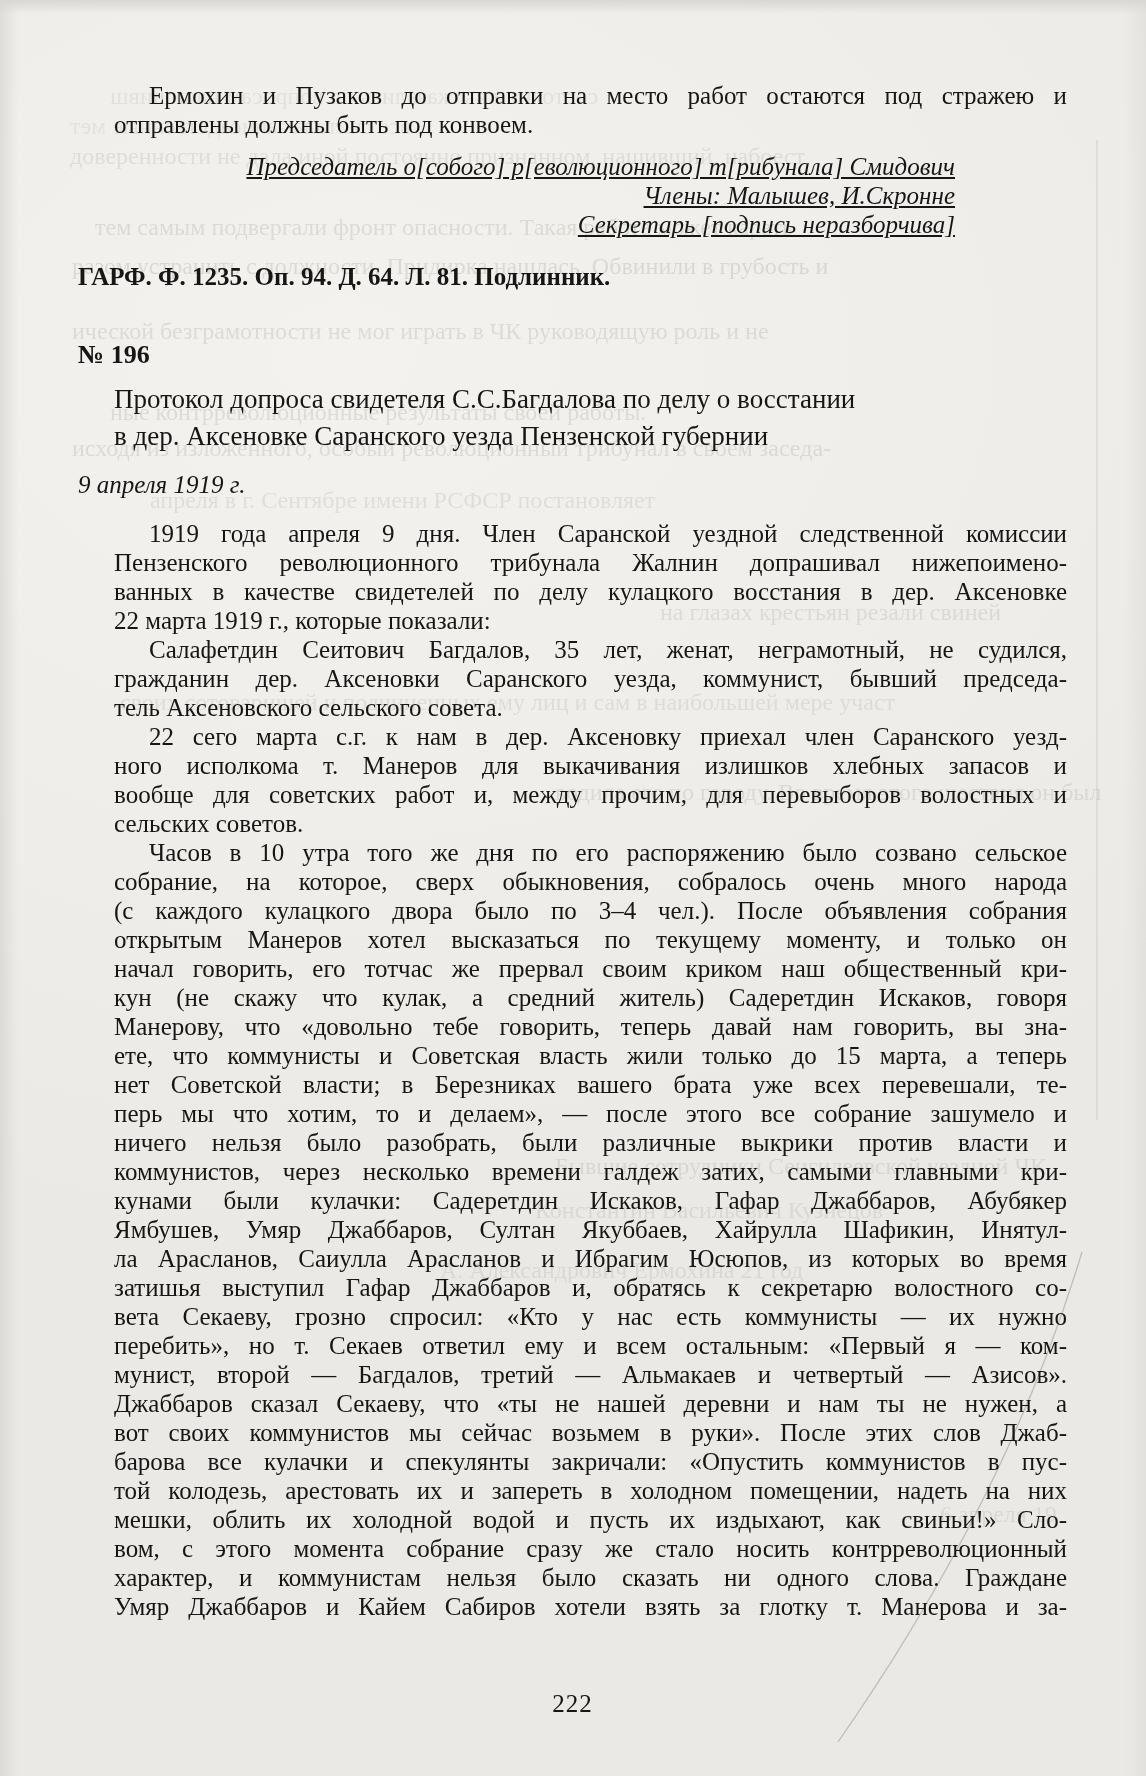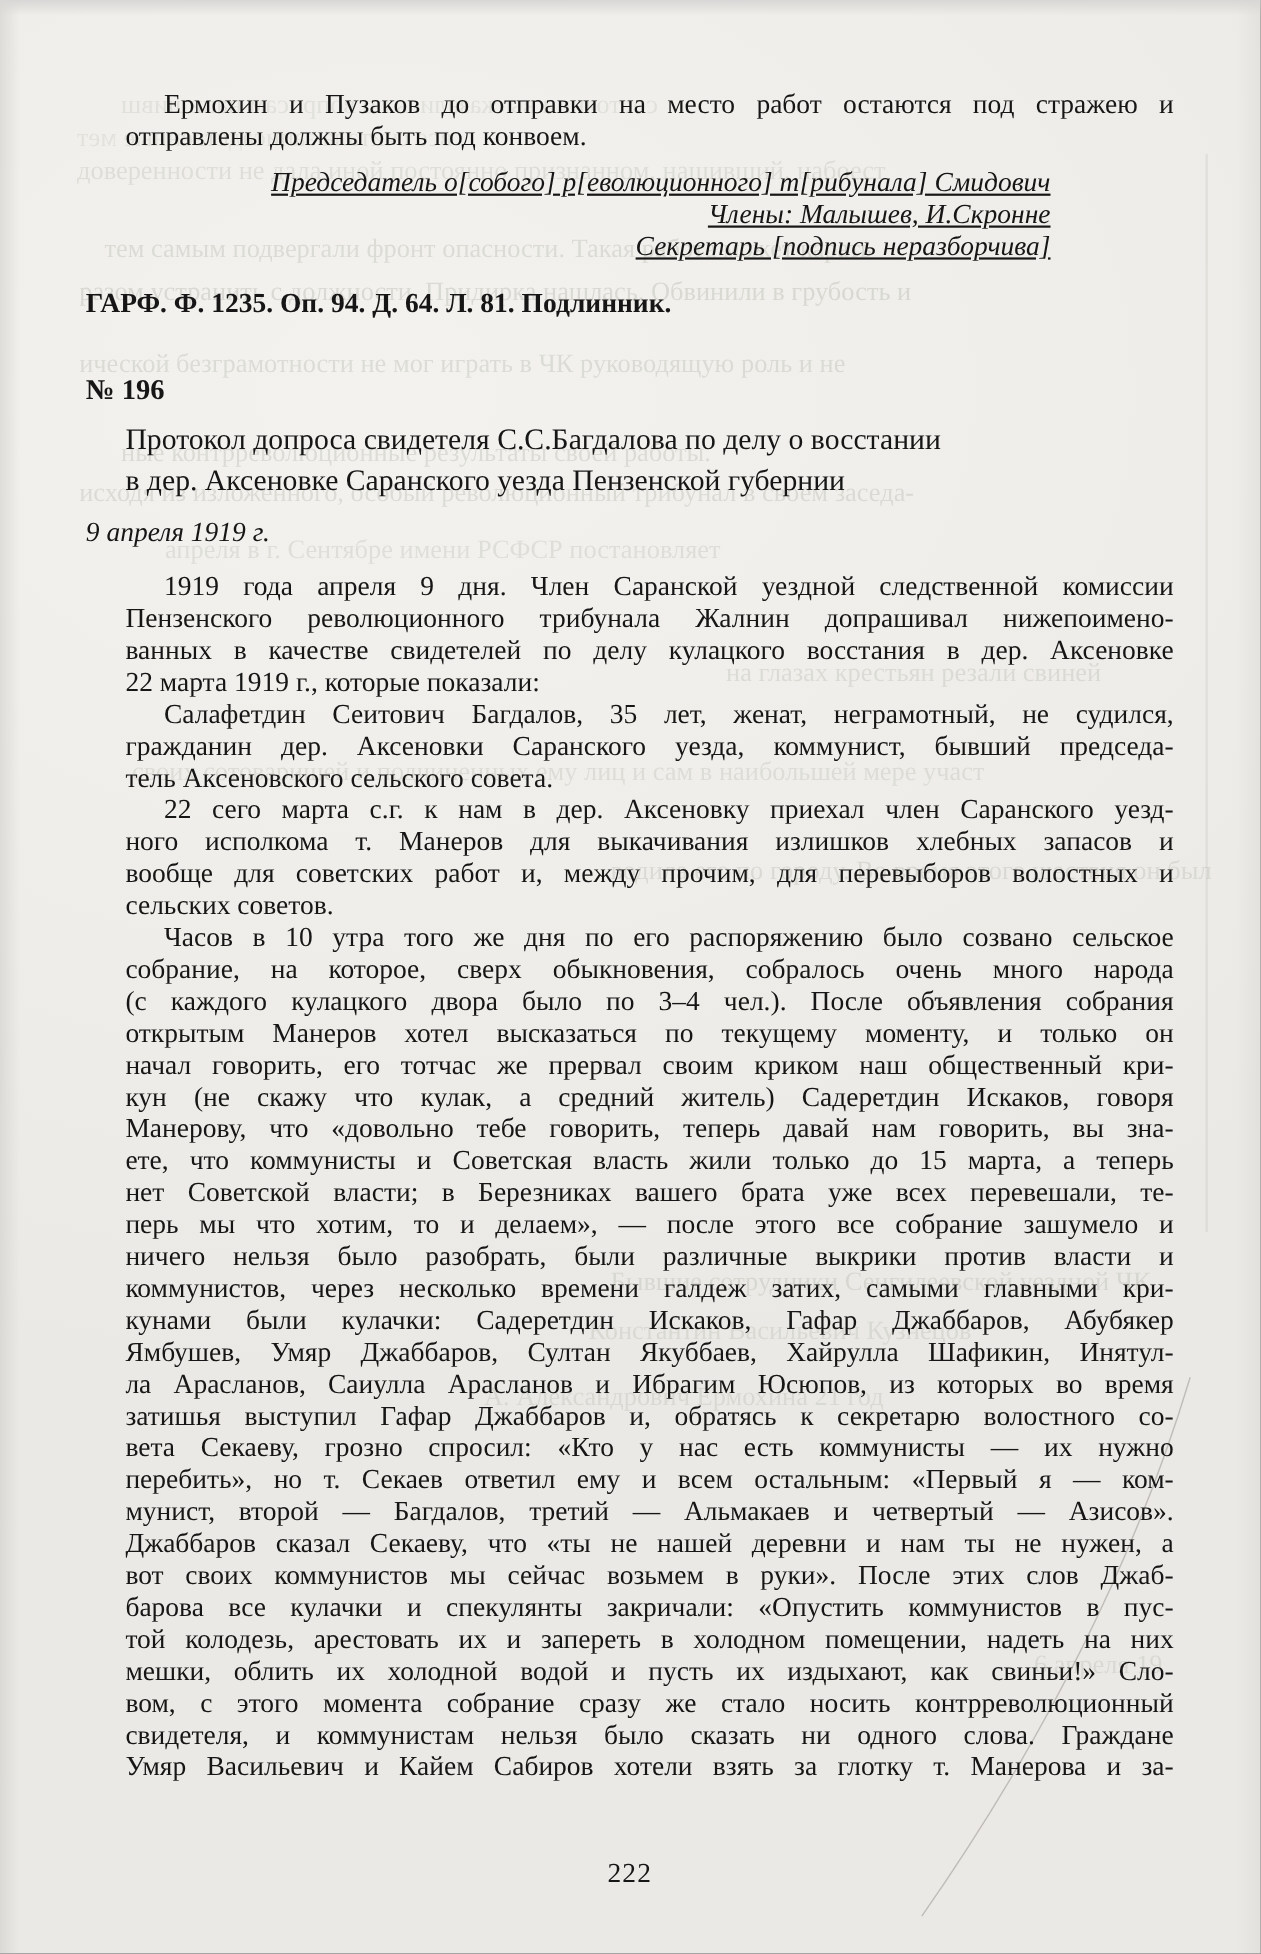--- a/index.html
+++ b/index.html
@@ -122,20 +122,20 @@
         <div class="line">затишья выступил Гафар Джаббаров и, обратясь к секретарю волостного со-</div>
         <div class="line">вета Секаеву, грозно спросил: «Кто у нас есть коммунисты — их нужно</div>
         <div class="line">перебить», но т. Секаев ответил ему и всем остальным: «Первый я — ком-</div>
         <div class="line">мунист, второй — Багдалов, третий — Альмакаев и четвертый — Азисов».</div>
         <div class="line">Джаббаров сказал Секаеву, что «ты не нашей деревни и нам ты не нужен, а</div>
         <div class="line">вот своих коммунистов мы сейчас возьмем в руки». После этих слов Джаб-</div>
         <div class="line">барова все кулачки и спекулянты закричали: «Опустить коммунистов в пус-</div>
         <div class="line">той колодезь, арестовать их и запереть в холодном помещении, надеть на них</div>
         <div class="line">мешки, облить их холодной водой и пусть их издыхают, как свиньи!» Сло-</div>
         <div class="line">вом, с этого момента собрание сразу же стало носить контрреволюционный</div>
-        <div class="line">свидетеля, и коммунистам нельзя было сказать ни одного слова. Граждане</div>
-        <div class="line">Умяр Васильевич и Кайем Сабиров хотели взять за глотку т. Манерова и за-</div>
+        <div class="line">характер, и коммунистам нельзя было сказать ни одного слова. Граждане</div>
+        <div class="line">Умяр Джаббаров и Кайем Сабиров хотели взять за глотку т. Манерова и за-</div>
       </div>
 
     <div class="page-number">222</div>
 
   </div>
 </div>
 
 </body></html>

